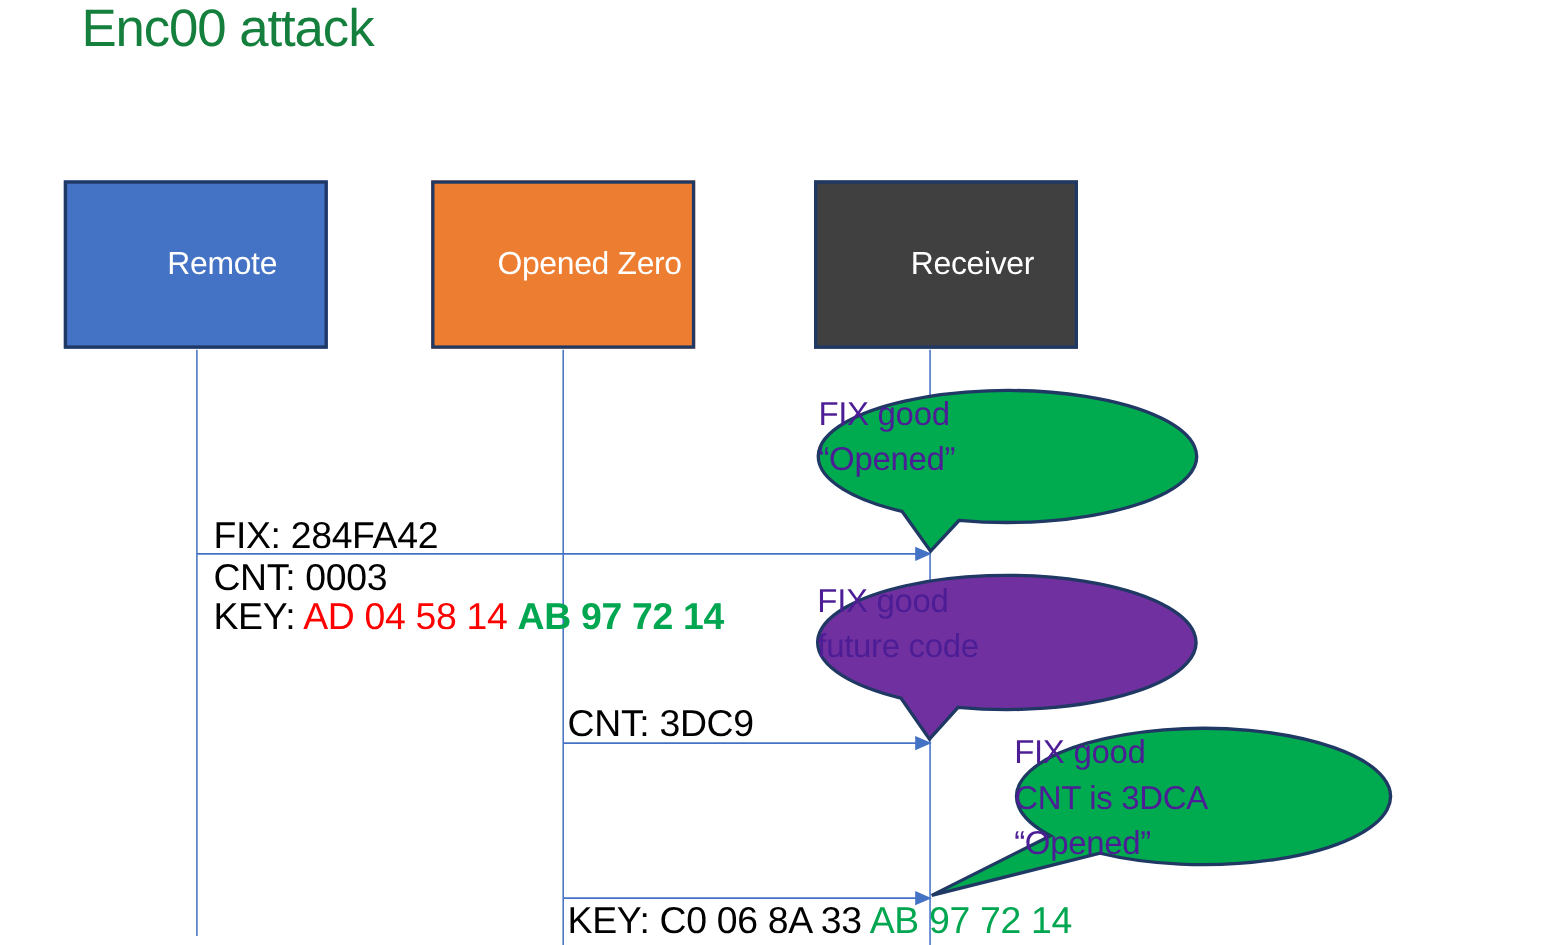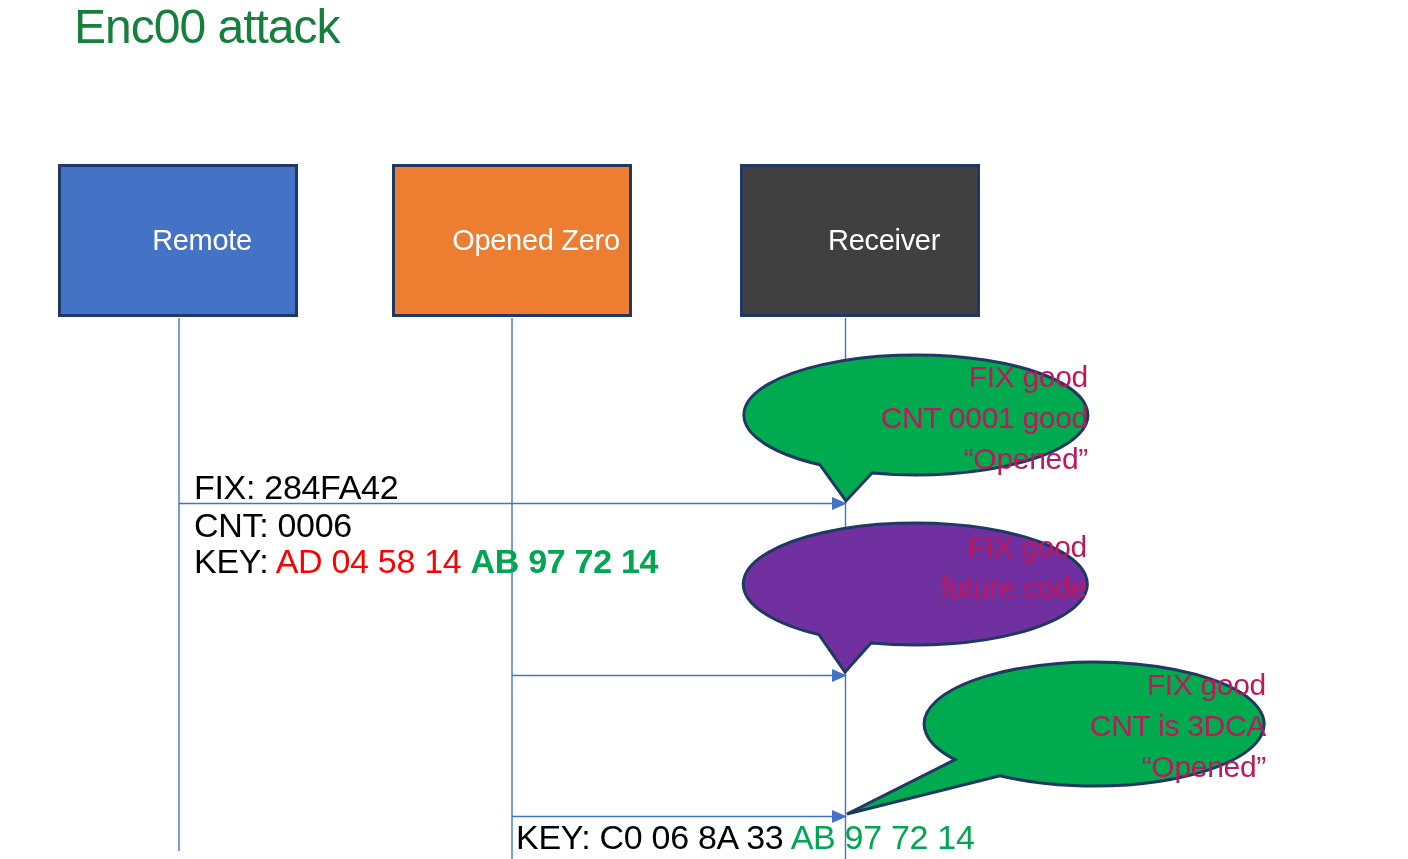--- a/index.html
+++ b/index.html
@@ -27,21 +27,21 @@
   .actor.flipper{left:392px;background:#ED7D31;}
   .actor.receiver{left:727px;background:#404040;margin-left:13px;}
   .msg{
     position:absolute;font-size:34px;line-height:34px;letter-spacing:-0.3px;
     white-space:pre;color:#000;
   }
   .msg .red{color:#FF0000;}
   .msg .green{color:#00A650;}
   .msg .green.bold{font-weight:bold;color:#00A650;}
   .callout-text{
-    position:absolute;width:344px;text-align:right;color:#be185d;
+    position:absolute;width:344px;text-align:left;color:#4c1d95;
     font-size:30px;line-height:41px;letter-spacing:-0.3px;
   }
 </style>
 </head>
 <body>
 
 <div class="canvas">
 
   <div class="title">Enc00 attack</div>
 
@@ -74,29 +74,29 @@
     <span>Remote</span>
   </div>
   <div class="actor flipper">
     <span>Opened Zero</span>
   </div>
   <div class="actor receiver">
     <span>Receiver</span>
   </div>
 
   <div class="msg" style="left:194px;top:470px">FIX: 284FA42</div>
-  <div class="msg" style="left:194px;top:508px">CNT: 0006</div>
+  <div class="msg" style="left:194px;top:508px">CNT: 0003</div>
   <div class="msg" style="left:194px;top:544px"><span>KEY: </span><span class="red">AD 04 58 14 </span><span class="green bold">AB 97 72 14</span></div>
 
+  <div class="msg" style="left:516px;top:641px">CNT: 3DC9</div>
 
   <div class="msg" style="left:516px;top:820px"><span>KEY: </span><span>C0 06 8A 33 </span><span class="green">AB 97 72 14</span></div>
 
   <div class="callout-text" style="left:744px;top:356px">
     <div>FIX good</div>
-    <div>CNT 0001 good</div>
     <div>“Opened”</div>
   </div>
 
   <div class="callout-text" style="left:743px;top:526px">
     <div>FIX good</div>
     <div>future code</div>
   </div>
 
   <div class="callout-text" style="left:922px;top:664px">
     <div>FIX good</div>

